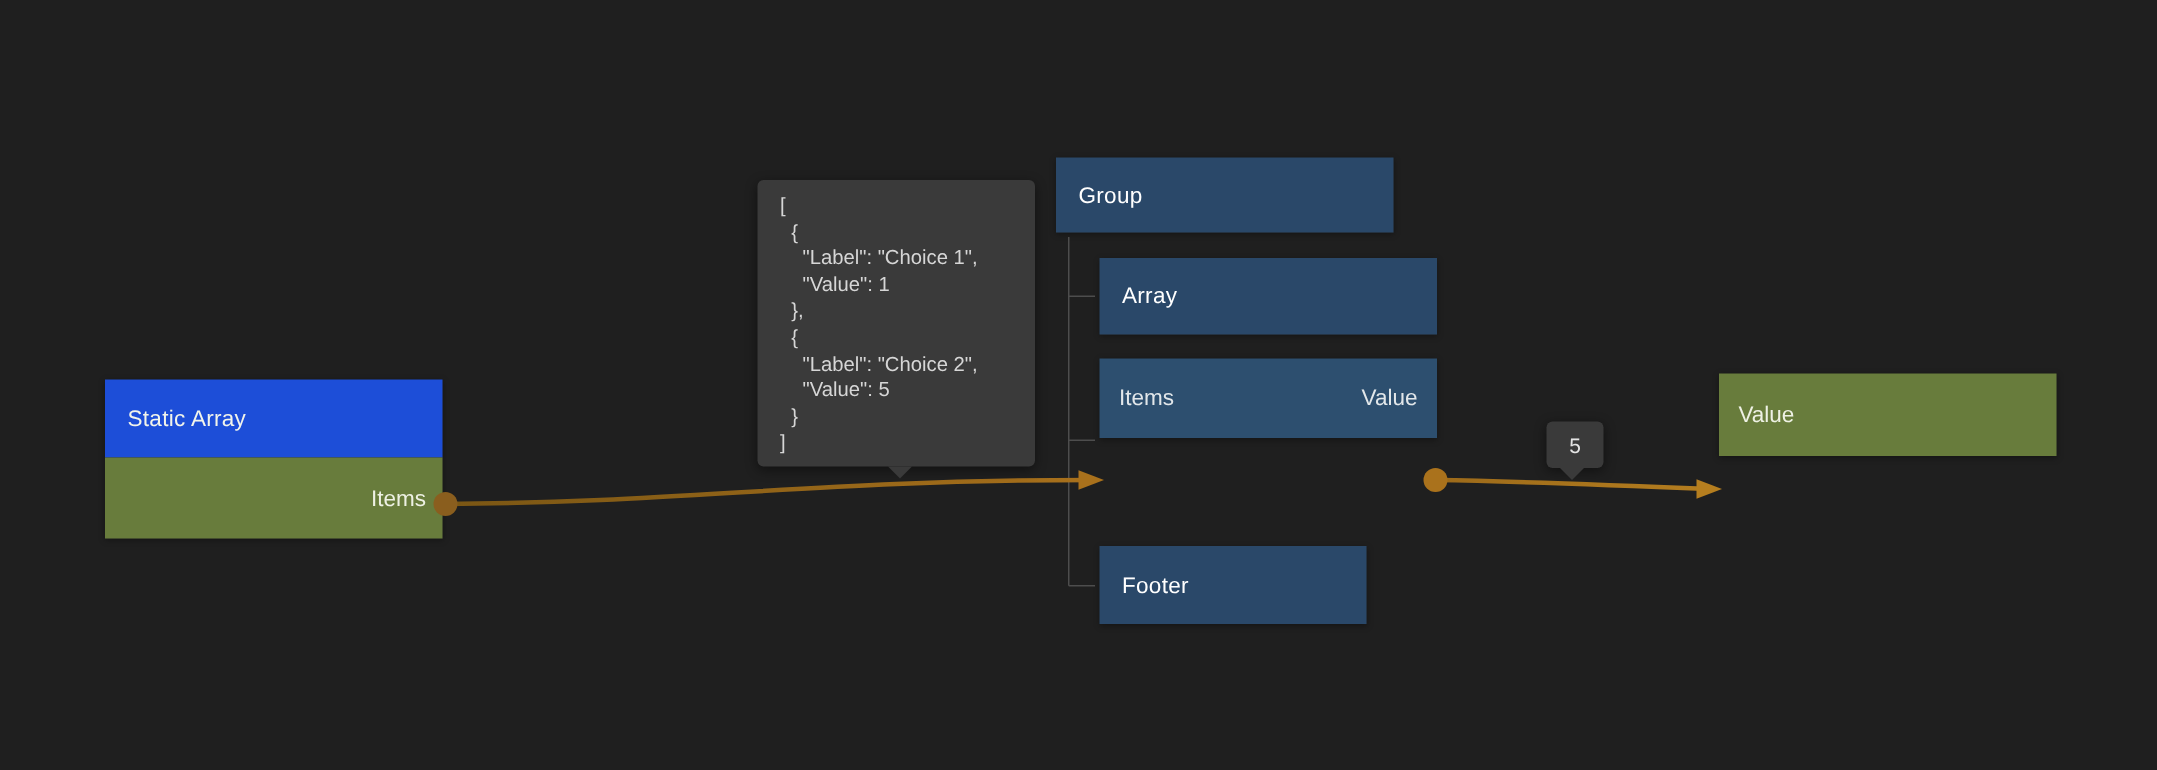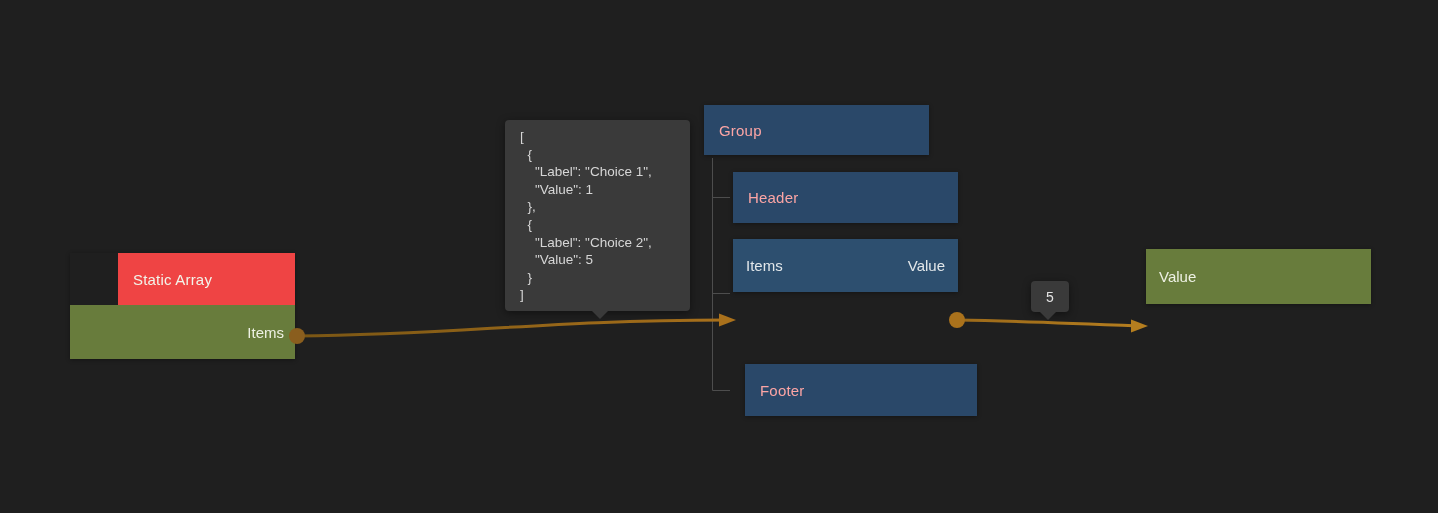--- a/index.html
+++ b/index.html
@@ -17,52 +17,52 @@
   }
   .node {
     position: absolute;
     box-shadow: 0 1px 4px rgba(0,0,0,0.35);
   }
   .node-header {
     display: flex;
     align-items: center;
     padding: 0 15px;
     font-size: 15px;
-    color: #fca5a5;
+    color: #ffffff;
     letter-spacing: 0.2px;
   }
   .node-body {
     display: flex;
     align-items: center;
     justify-content: space-between;
     padding: 0 13px;
     font-size: 15px;
     color: #e2e7ea;
   }
-  .green .node-header { background: #ef4444; color: #f2f4ea; margin-left: 48px; }
+  .green .node-header { background: #1d4ed8; color: #f2f4ea; }
   .green .node-body   { background: #687c3c; color: #eef1e4; }
   .blue  .node-header { background: #2a4869; }
   .blue  .node-body   { background: #2d4f6f; }
 
   
   #node-static-array { left: 70px;  top: 253px; width: 225px; }
   #node-static-array .node-header { height: 52px; }
   #node-static-array .node-body   { height: 54px; justify-content: flex-end; padding-right: 11px; }
 
   #node-group        { left: 704px; top: 105px; width: 225px; }
   #node-group .node-header { height: 50px; }
 
   #node-header       { left: 733px; top: 172px; width: 225px; }
   #node-header .node-header { height: 51px; }
 
   #node-dropdown     { left: 733px; top: 239px; width: 225px; }
   #node-dropdown .node-header { height: 55px; }
   #node-dropdown .node-body   { height: 53px; }
 
-  #node-footer       { left: 733px; top: 364px; width: 232px; margin-left: 12px; }
+  #node-footer       { left: 733px; top: 364px; width: 178px; }
   #node-footer .node-header { height: 52px; }
 
   #node-set-variable { left: 1146px; top: 249px; width: 225px; }
   #node-set-variable .node-header { height: 51px; }
   #node-set-variable .node-body   { height: 55px; }
 
   
   #wire-layer {
     position: absolute;
     left: 0; top: 0;
@@ -125,21 +125,21 @@
     <div class="node-body">
       <span>Items</span>
     </div>
   </div>
 
   <div class="node blue" id="node-group">
     <div class="node-header">Group</div>
   </div>
 
   <div class="node blue" id="node-header">
-    <div class="node-header">Header</div>
+    <div class="node-header">Array</div>
   </div>
 
   <div class="node blue" id="node-dropdown">
     <div class="node-body">
       <span>Items</span>
       <span>Value</span>
     </div>
   </div>
 
   <div class="node blue" id="node-footer">

